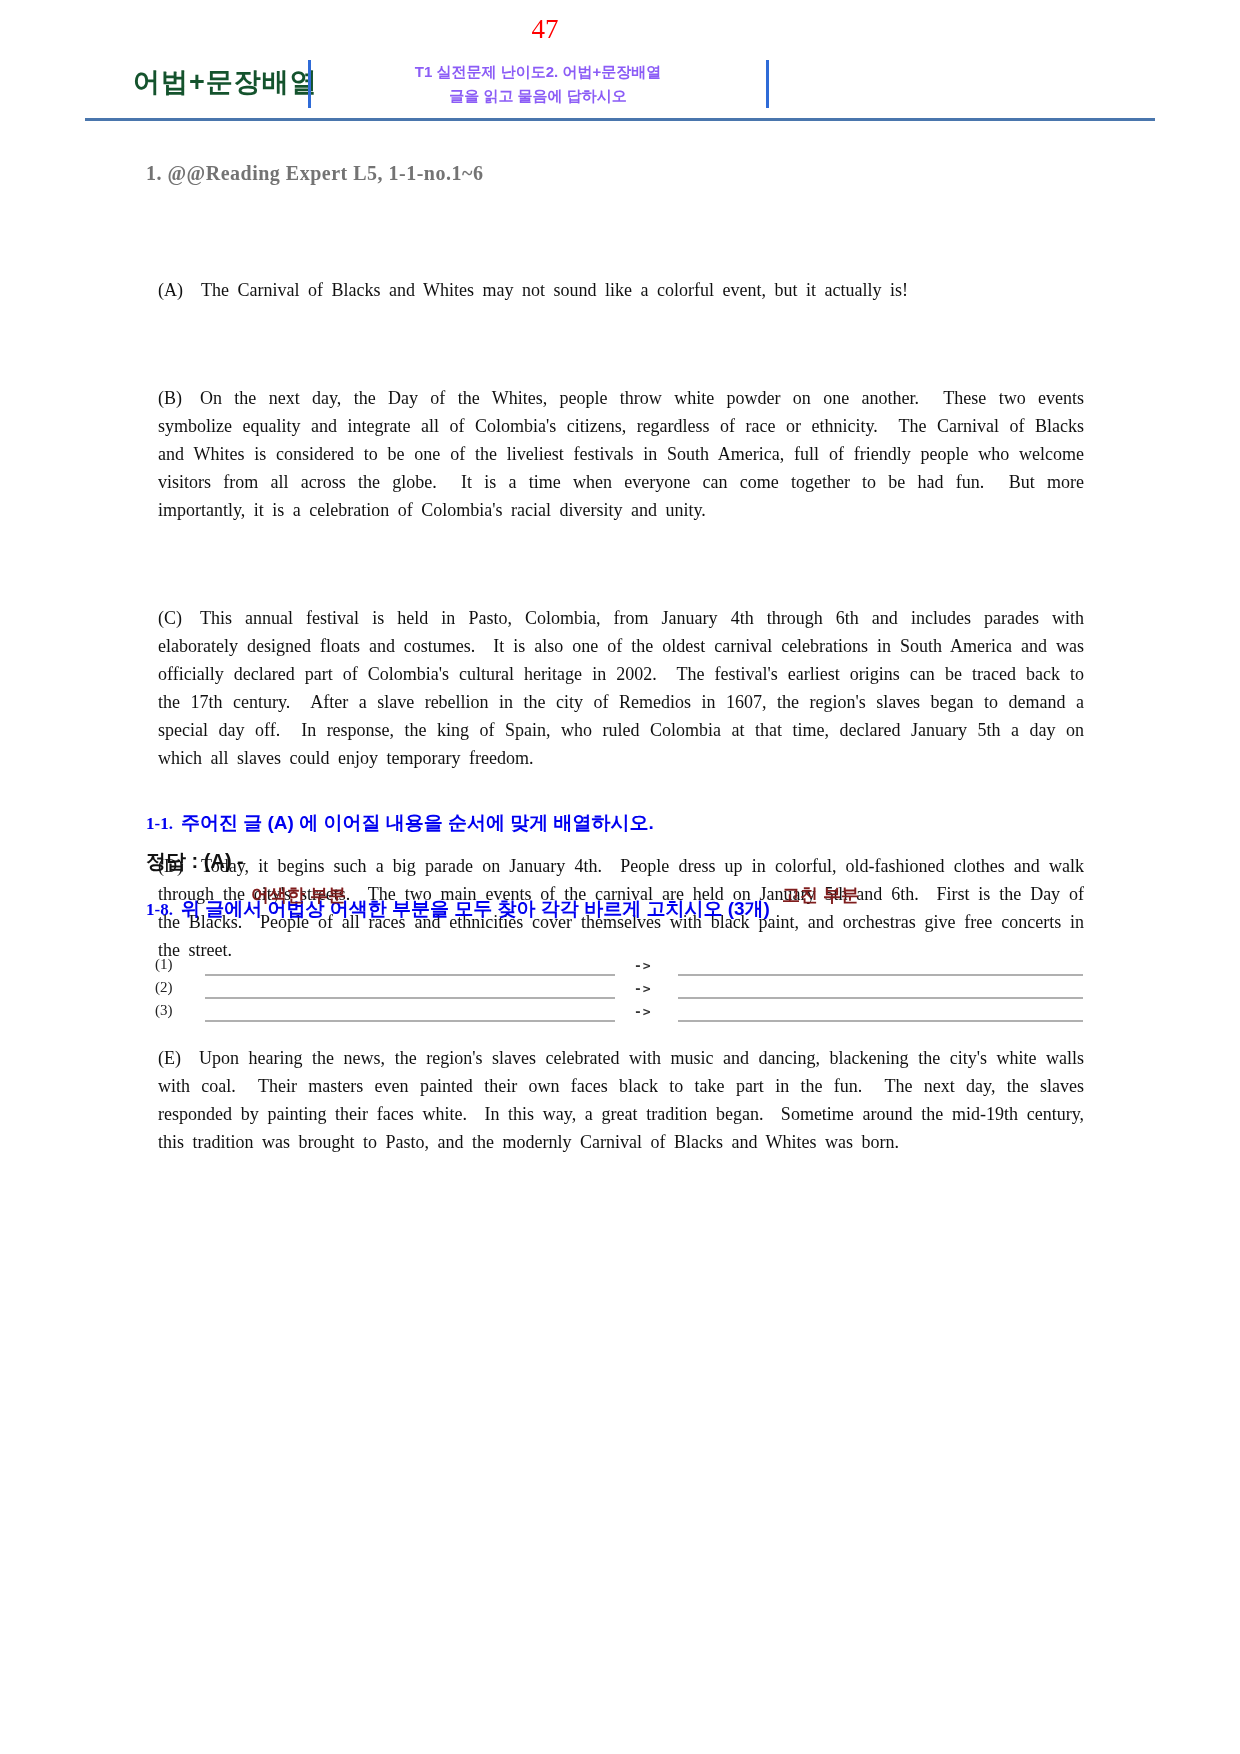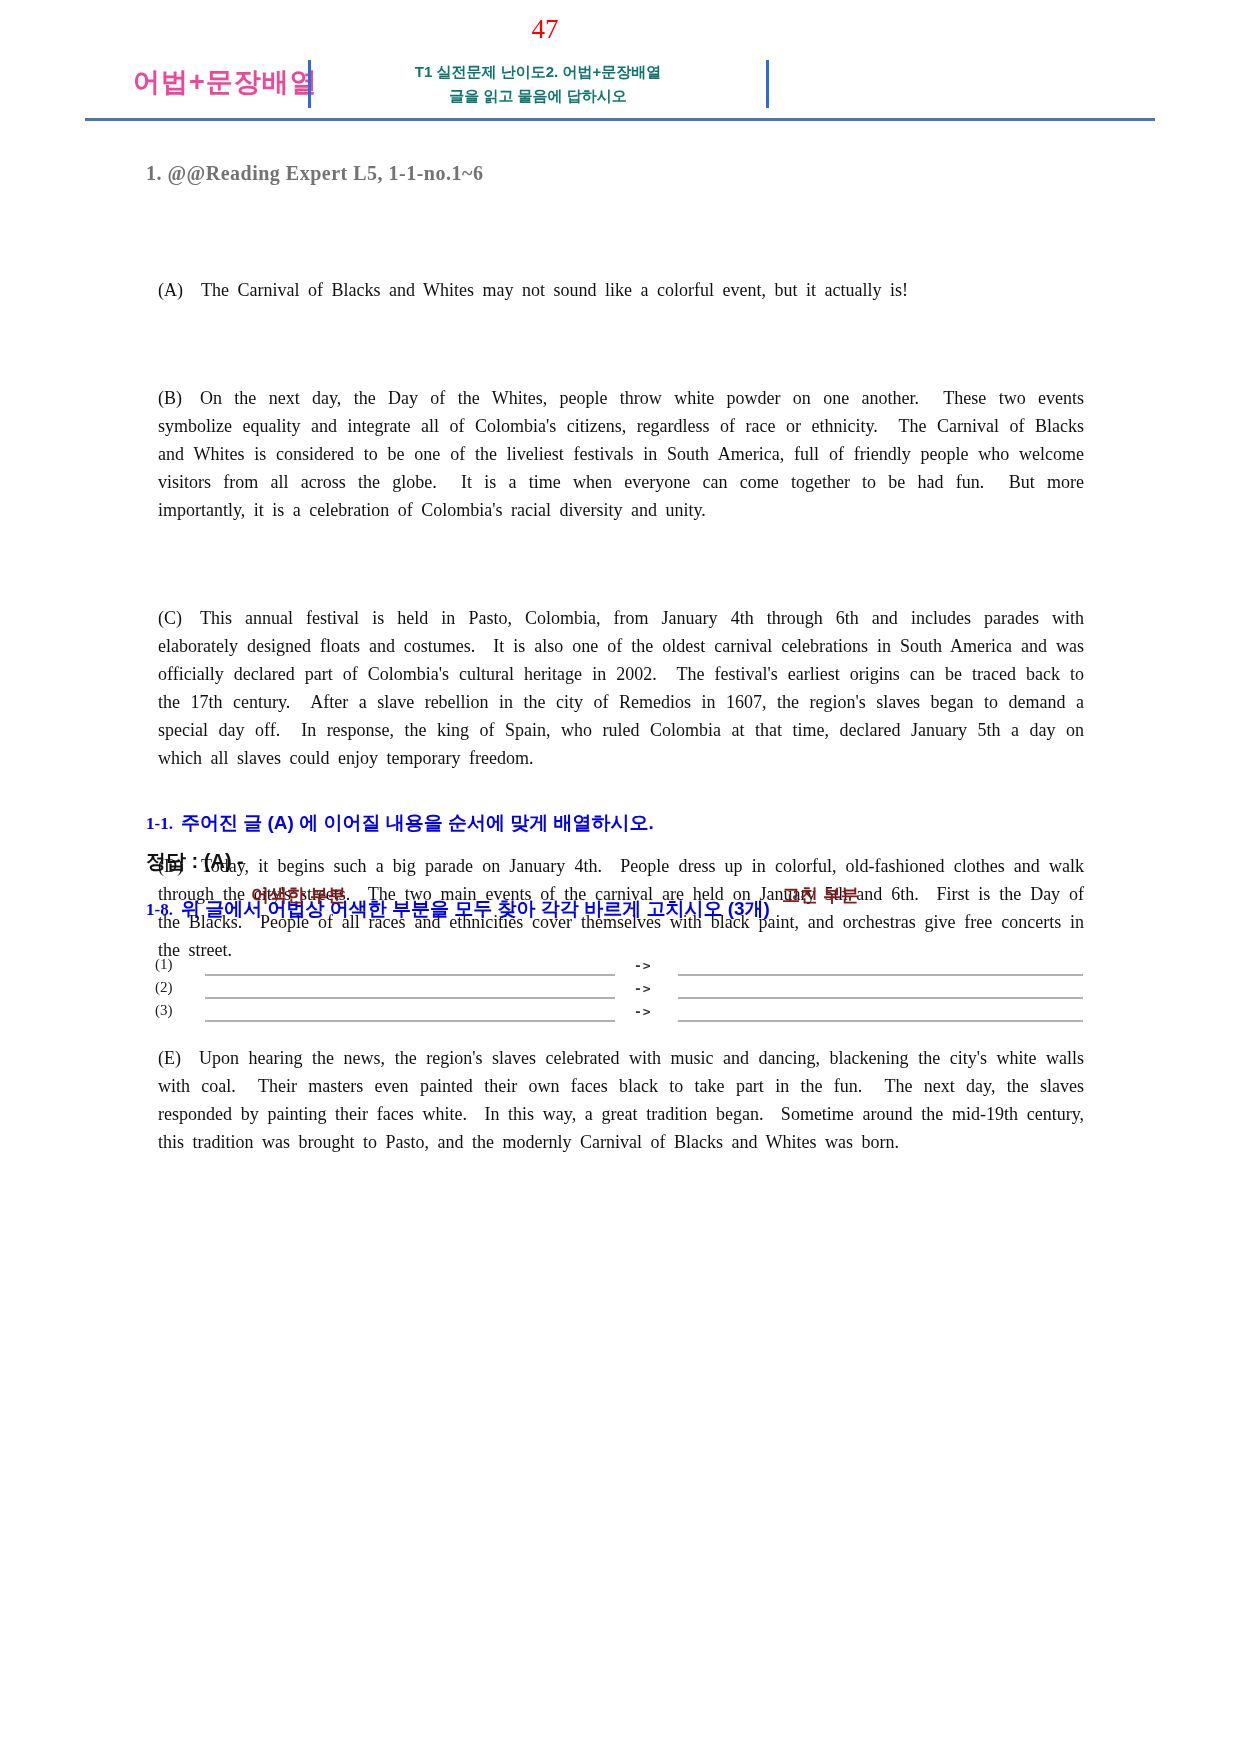--- a/index.html
+++ b/index.html
@@ -9,29 +9,29 @@
   }
   
   .top-num {
     position:absolute; top:14px; left:310px; width:470px; text-align:center;
     font-family:"Liberation Serif", serif; font-size:27px; color:#ff0000;
   }
   
   .h-left {
     position:absolute; top:64px; left:133px;
     font-family:"Liberation Sans", sans-serif; font-weight:bold;
-    font-size:27px; color:#ec4899; letter-spacing:1px;
+    font-size:27px; color:#14532d; letter-spacing:1px;
   }
   .h-bar { position:absolute; top:60px; width:3px; height:48px; background:#2f6bd7; }
   .h-bar1 { left:308px; }
   .h-bar2 { left:766px; }
   .h-center {
     position:absolute; top:60px; left:310px; width:456px; text-align:center;
     font-family:"Liberation Sans", sans-serif; font-weight:bold;
-    font-size:15px; color:#0f766e; line-height:24px;
+    font-size:15px; color:#8b5cf6; line-height:24px;
   }
   .h-rule { position:absolute; top:118px; left:85px; width:1070px; height:3px; background:#4a76ad; }
 
   
   .p-title {
     position:absolute; top:162px; left:146px;
     font-family:"Liberation Serif", serif; font-weight:bold;
     font-size:20px; color:#737373; letter-spacing:0.5px;
   }
   .passage {

